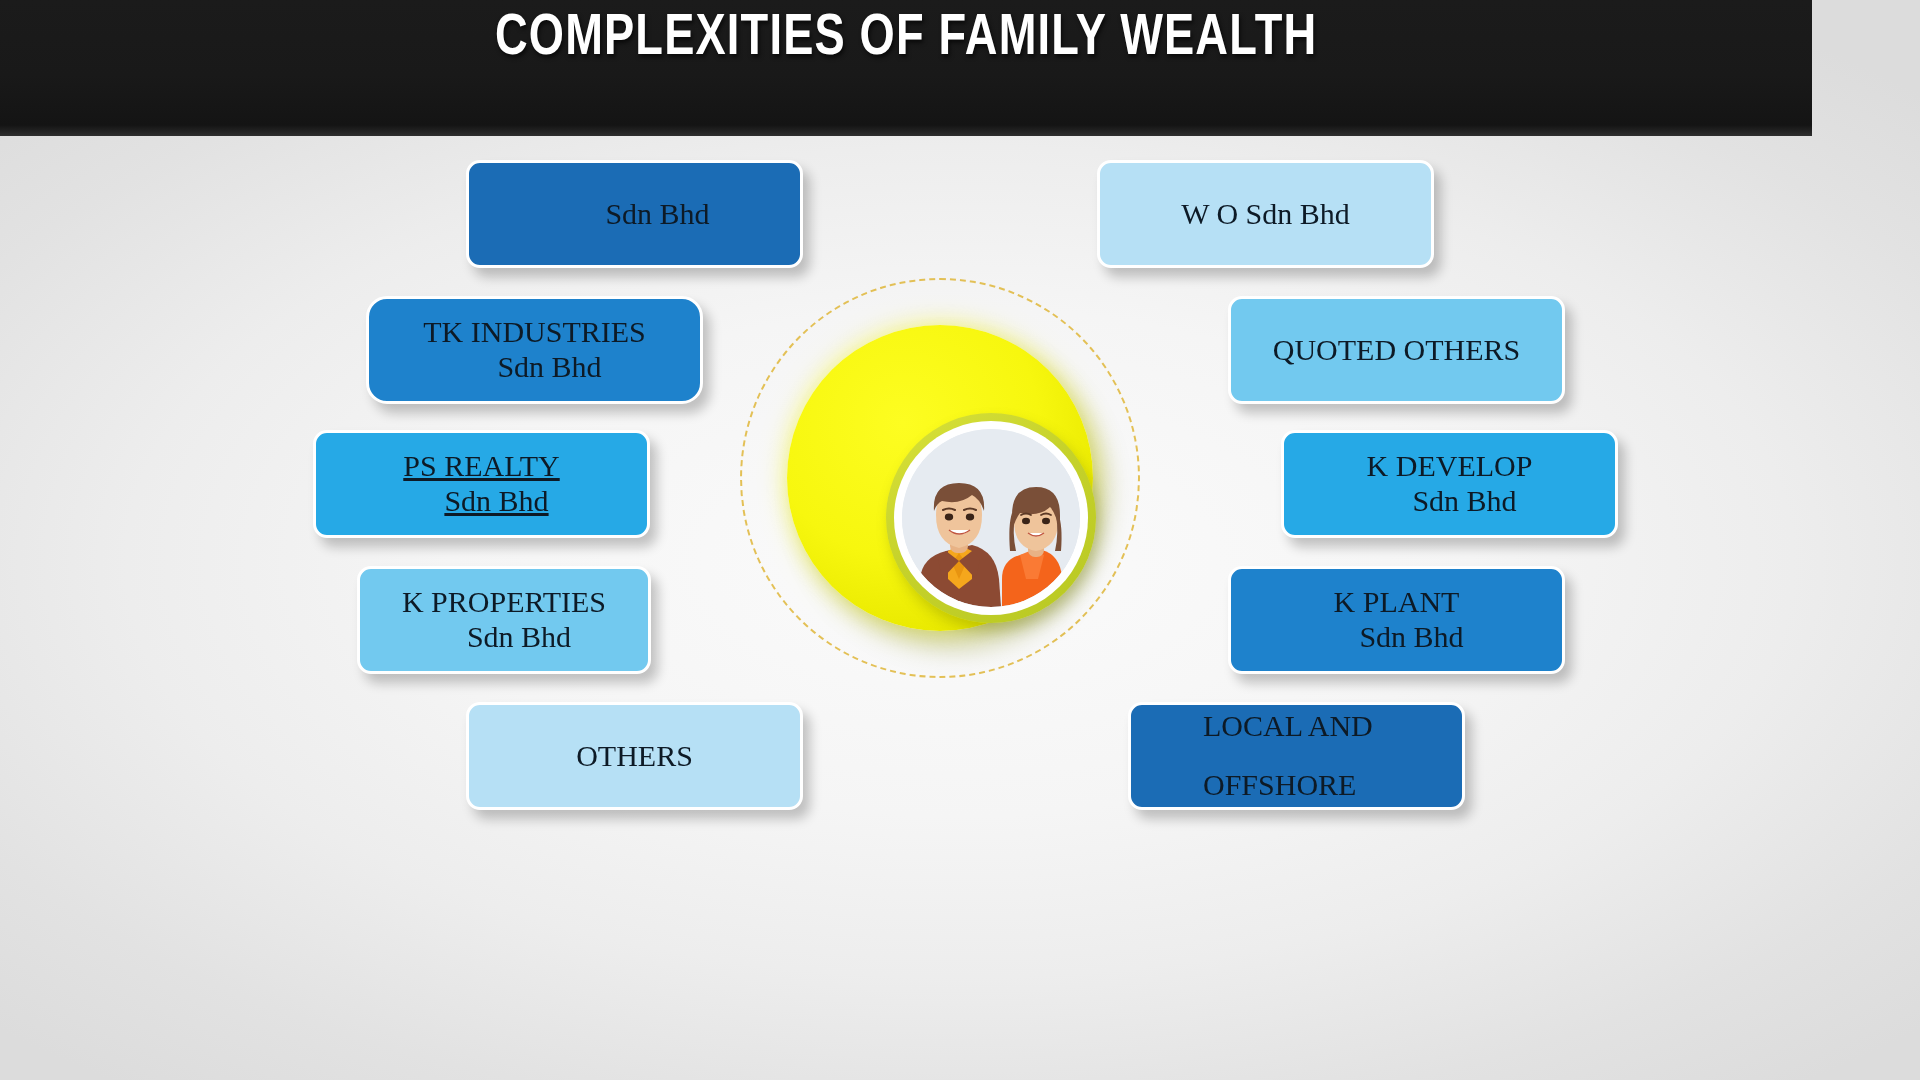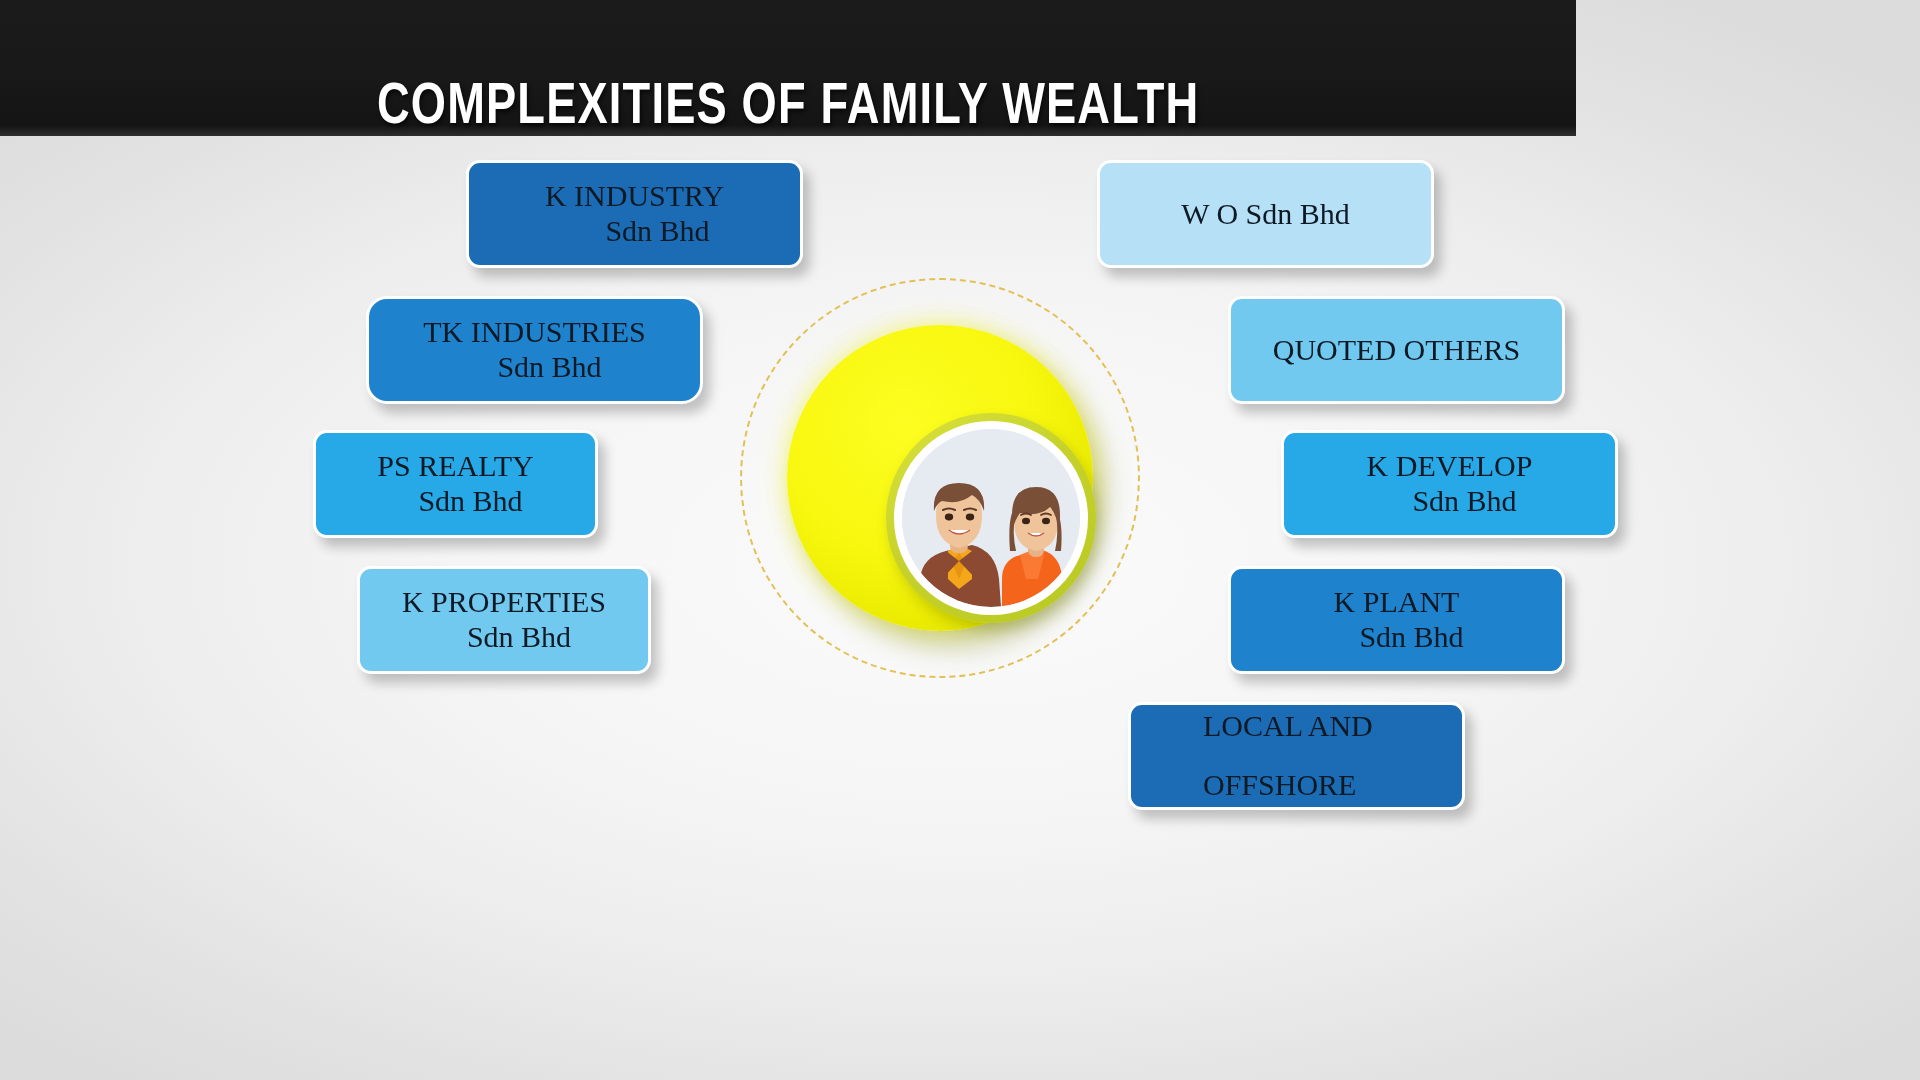--- a/index.html
+++ b/index.html
@@ -14,23 +14,23 @@
     position:relative;
     width:1920px; height:1080px;
     background:
       radial-gradient(ellipse 70% 62% at 50% 52%, #fbfbfb 0%, #f5f5f5 38%, #ededed 62%, #e2e2e2 84%, #dcdcdc 100%);
     overflow:hidden;
   }
 
   
   #header {
     position:absolute; left:0; top:0;
-    width:1576px; height:136px;
+    width:1812px; height:136px;
     background:linear-gradient(180deg,#1b1b1b 0%,#191919 55%,#141414 92%,#2e2e2e 100%);
-    display:flex; align-items:flex-end; justify-content:center;
+    display:flex; align-items:flex-start; justify-content:center;
   }
   #header-title {
     color:#ffffff;
     font-family:"Liberation Sans", sans-serif;
     font-weight:bold;
     font-size:58px;
     letter-spacing:1.5px;
     transform:scaleX(0.78);
     transform-origin:center center;
     white-space:nowrap;
@@ -111,39 +111,41 @@
 </head>
 <body>
 
 <div id="slide">
 
   <div id="header">
     <div id="header-title">COMPLEXITIES OF FAMILY WEALTH</div>
   </div>
 
   <div class="node two-line right-ind" style="left:466px; top:160px; width:337px; height:108px; background:#1b6cb5;">
-    <span class="l1">K INDUSTRY</span>
     <span class="l2">Sdn Bhd</span>
   </div>
 
   <div class="node two-line ctr" style="left:366px; top:296px; width:337px; height:108px; background:#1e82cc;border-radius:21px;">
     <span class="l1">TK INDUSTRIES</span>
     <span class="l2">Sdn Bhd</span>
   </div>
 
-  <div class="node two-line ctr" style="left:313px; top:430px; width:285px; height:108px; background:#26a9e6;">
+  <div class="node two-line ctr" style="left:313px; top:430px; width:337px; height:108px; background:#26a9e6;text-decoration:underline;">
     <span class="l1">PS REALTY</span>
     <span class="l2">Sdn Bhd</span>
   </div>
 
   <div class="node two-line ctr" style="left:357px; top:566px; width:294px; height:108px; background:#72c9ef;">
     <span class="l1">K PROPERTIES</span>
     <span class="l2">Sdn Bhd</span>
   </div>
 
+  <div class="node one-line" style="left:466px; top:702px; width:337px; height:108px; background:#b6e0f5;">
+    <span class="l1">OTHERS</span>
+  </div>
 
   <div class="node one-line" style="left:1097px; top:160px; width:337px; height:108px; background:#b6e0f5;">
     <span class="l1">W O Sdn Bhd</span>
   </div>
 
   <div class="node one-line" style="left:1228px; top:296px; width:337px; height:108px; background:#72c9ef;">
     <span class="l1">QUOTED OTHERS</span>
   </div>
 
   <div class="node two-line ctr" style="left:1281px; top:430px; width:337px; height:108px; background:#26a9e6;">

